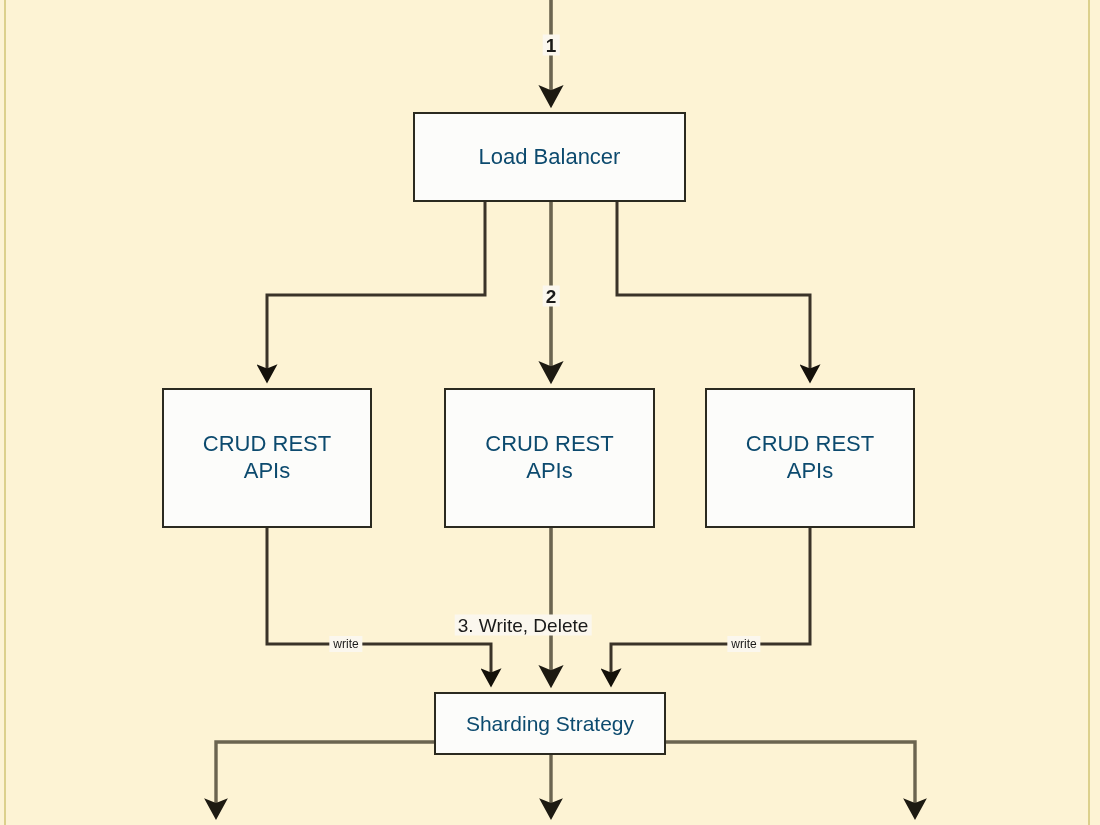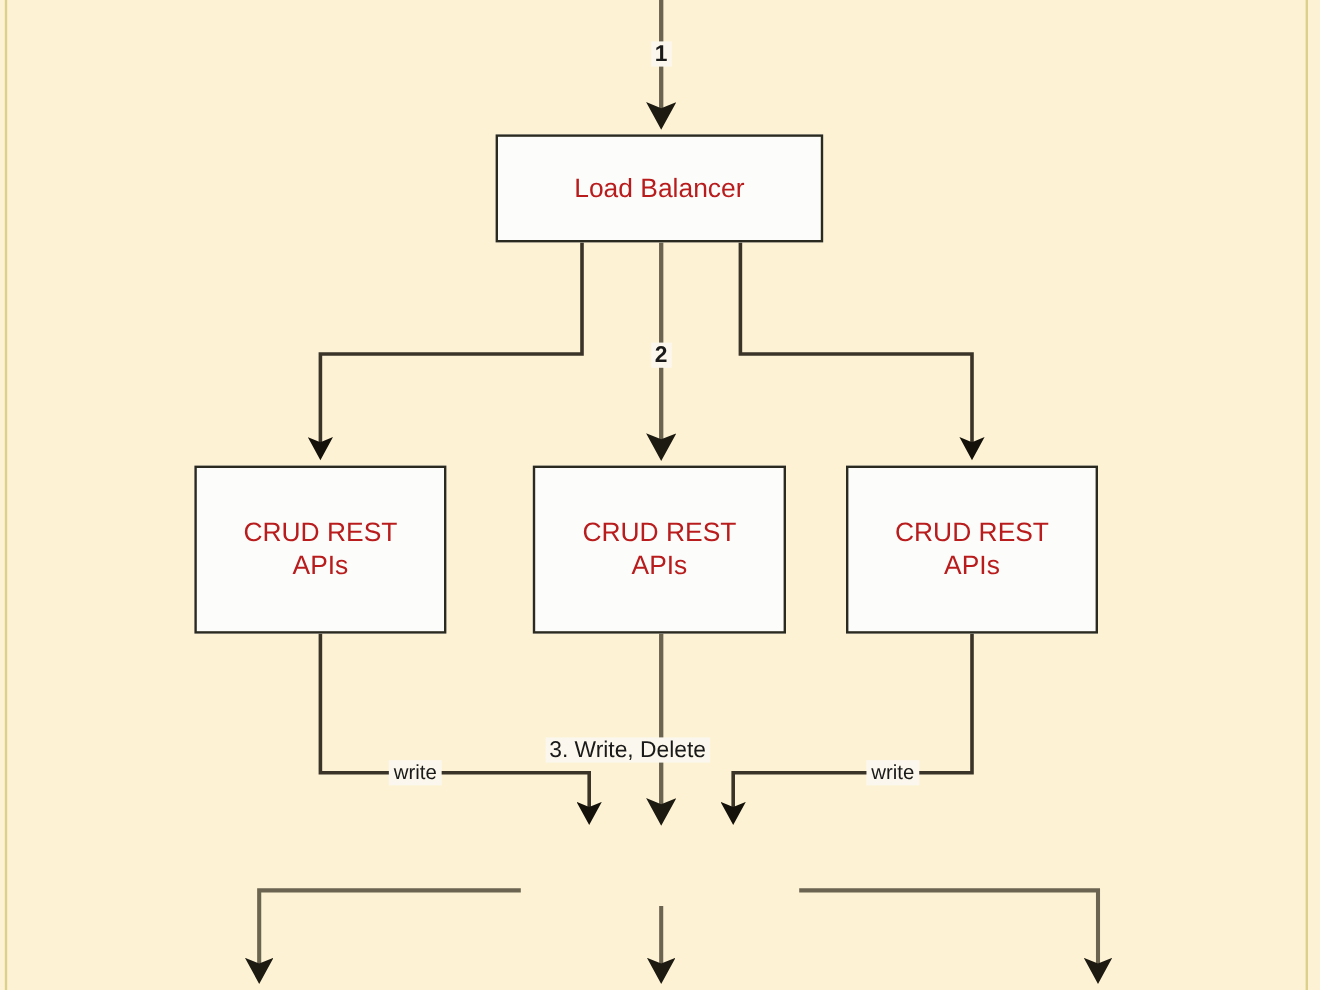--- a/index.html
+++ b/index.html
@@ -25,21 +25,21 @@
   }
   .node {
     position: absolute;
     box-sizing: border-box;
     background: #fcfcfa;
     border: 2px solid #2b2a20;
     display: flex;
     align-items: center;
     justify-content: center;
     text-align: center;
-    color: #b91c1c;
+    color: #0c4a6e;
     line-height: 1.22;
     z-index: 3;
   }
   .node-label {
     display: block;
     padding: 0 6px;
     white-space: pre-line;
   }
   #node-load-balancer {
     left: 413px;
@@ -73,21 +73,21 @@
     left: 434px;
     top: 692px;
     width: 232px;
     height: 63px;
     font-size: 21px;
   }
   .edge-label {
     position: absolute;
     z-index: 4;
     color: #1a1a1a;
-    font-size: 17px;
+    font-size: 12px;
     line-height: 1;
     background: #fbf7ee;
     padding: 2px 4px;
     white-space: nowrap;
     transform: translate(-50%, -50%);
     text-shadow:
       0 0 3px #fdf8ec,
       0 0 3px #fdf8ec,
       0 0 2px #fdf8ec;
   }
@@ -164,20 +164,23 @@
   <div class="node" id="node-crud-2">
     <span class="node-label">CRUD REST
 APIs</span>
   </div>
 
   <div class="node" id="node-crud-3">
     <span class="node-label">CRUD REST
 APIs</span>
   </div>
 
+  <div class="node" id="node-sharding-strategy">
+    <span class="node-label">Sharding Strategy</span>
+  </div>
 
   <div class="edge-label step" id="label-step-1">1</div>
   <div class="edge-label step" id="label-step-2">2</div>
   <div class="edge-label step" id="label-step-3">3. Write, Delete</div>
   <div class="edge-label" id="label-write-left">write</div>
   <div class="edge-label" id="label-write-right">write</div>
 
 </div>
 
 </body></html>

